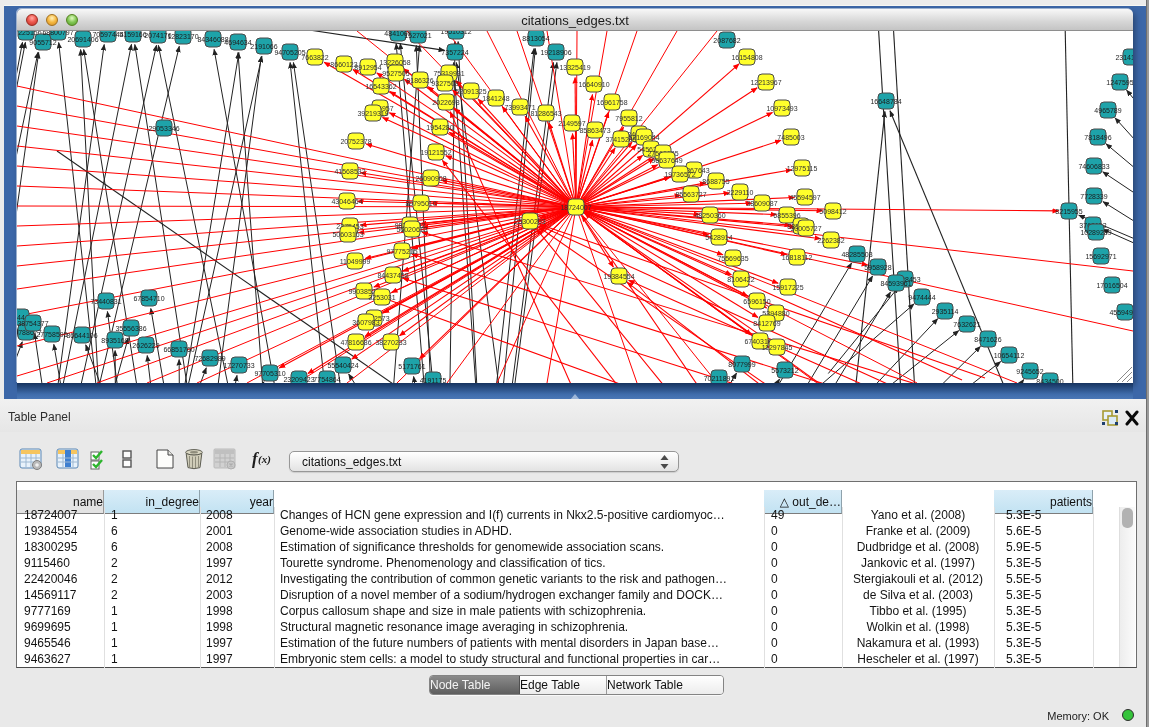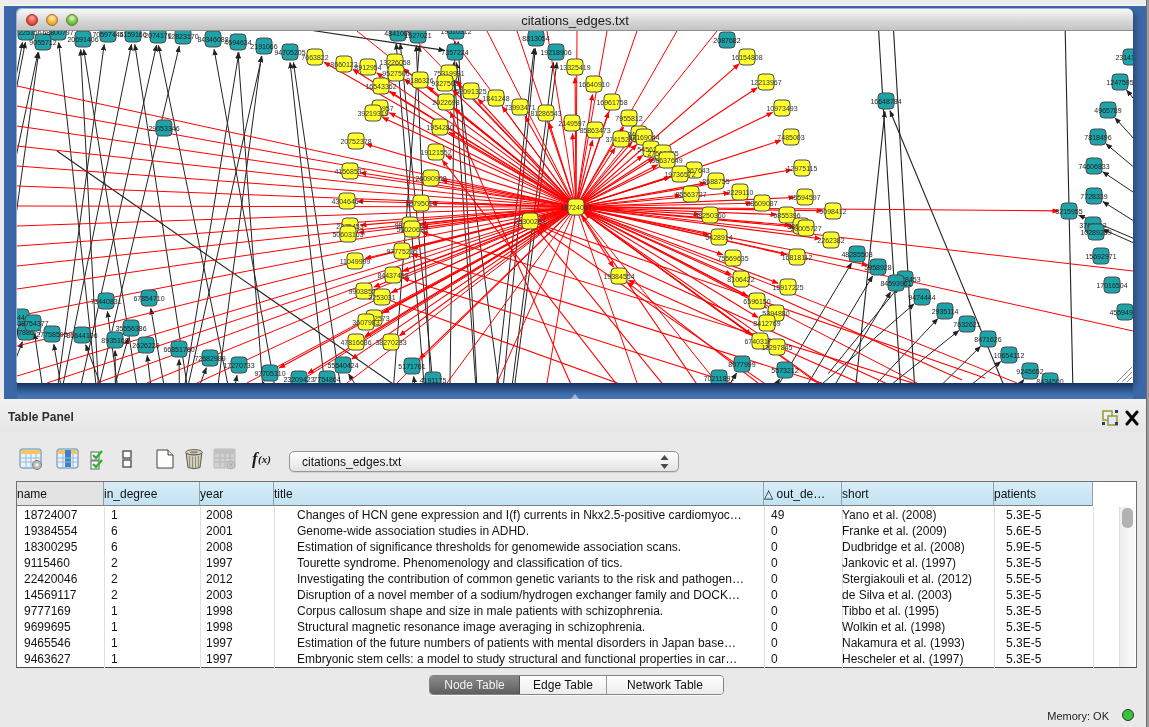--- a/index.html
+++ b/index.html
@@ -6,38 +6,38 @@
 .frame{position:absolute;left:17px;top:9px;width:1116px;height:374px;border-radius:5px 5px 0 0;box-shadow:-1px -1px 0 rgba(255,255,255,.5),2px 3px 6px rgba(0,0,0,.35)}
 .tbar{position:absolute;left:0;top:0;width:100%;height:22px;border-radius:5px 5px 0 0;background:linear-gradient(#f8f8f8,#d6d6d6 60%,#c4c4c4);border-bottom:1px solid #8e8e8e}
 .tl{position:absolute;top:5px;width:12px;height:12px;border-radius:50%}
 .tl.r{left:9px;background:radial-gradient(circle at 50% 32%,#ff9d96 8%,#ee5a50 45%,#c4342a 95%);border:1px solid #9b2a20}
 .tl.y{left:29px;background:radial-gradient(circle at 50% 32%,#ffe9a8 8%,#f5b73e 50%,#d3912c 95%);border:1px solid #a3701e}
 .tl.g{left:49px;background:radial-gradient(circle at 50% 32%,#d3f3b0 8%,#81c653 50%,#5aa032 95%);border:1px solid #55821f}
 .ttext{position:absolute;top:4px;left:0;width:100%;text-align:center;font-size:13px;color:#1a1a1a}
 .canvas{position:absolute;left:0;top:22px;width:1116px;height:352px;background:#fff;overflow:hidden}
 .shadowband{position:absolute;left:17px;top:383px;width:1116px;height:16px;background:linear-gradient(#16335f,#3f6cab 70%,#4a77b6)}
 .panel{position:absolute;left:0;top:399px;width:1149px;height:328px;background:#e9e9e9}
-.ptitle{position:absolute;left:0;top:0;width:100%;height:33px;background:linear-gradient(#f1f1f1,#e6e6e6);font-weight:bold;}
+.ptitle{position:absolute;left:0;top:0;width:100%;height:33px;background:linear-gradient(#f1f1f1,#e6e6e6);}
 .ptitle span{position:absolute;left:8px;top:11px;font-size:12px;color:#2e2e2e}
 .tabrow{position:absolute;left:429px;top:276px;height:20px;display:flex;border:1px solid #848484;border-radius:4px;overflow:hidden;box-shadow:0 1px 0 rgba(255,255,255,.7)}
-.tab{font-size:12px;line-height:19px;text-align:center;color:#111;background:linear-gradient(#fff,#ececec);border-right:1px solid #9a9a9a}
+.tab{font-size:12px;line-height:19px;text-align:left;color:#111;background:linear-gradient(#fff,#ececec);border-right:1px solid #9a9a9a}
 .tab.sel{background:linear-gradient(#8b8b8b,#5e5e5e);color:#f4f4f4;border-right:1px solid #4f4f4f}
 .mem{position:absolute;right:40px;top:311px;font-size:11px;color:#222}
 .memdot{position:absolute;right:15px;top:310px;width:12px;height:12px;border-radius:50%;background:#35c43b;border:1.5px solid #2e2e2e}
 .rightstrip{position:absolute;right:0;top:0;width:3px;height:727px;background:#9a9a9a;border-left:1px solid #6e6e6e;z-index:50}
 .combo{position:absolute;left:289px;top:52px;width:390px;height:21px;border:1px solid #979797;border-radius:5px;background:linear-gradient(#fff,#e3e3e3);box-shadow:0 1px 1px rgba(0,0,0,.12)}
 .combo span{position:absolute;left:12px;top:3px;font-size:12px;color:#111}
 .table{position:absolute;left:16px;top:82px;width:1121px;height:187px;background:#fff;border:1px solid #6f6f6f;border-bottom:1px solid #4a4a4a}
 .thead{position:absolute;left:0;top:0;height:24px;width:1119px}
-.th{position:absolute;top:0;height:24px;background:linear-gradient(#d9edf8,#c2e2f2);border-right:1px solid #8fa2ac;border-bottom:1px solid #7c7c7c;font-size:12px;text-align:left;line-height:24px;color:#101010}
+.th{position:absolute;top:8px;height:24px;background:linear-gradient(#d9edf8,#c2e2f2);border-right:1px solid #8fa2ac;border-bottom:1px solid #7c7c7c;font-size:12px;text-align:right;line-height:24px;color:#101010}
 .tbody{position:absolute;left:0;top:25px;font-size:12px;color:#131313}
 .trow{position:relative;height:16px;white-space:nowrap}
 .trow span{position:absolute;top:0;line-height:16px}
-.c0{left:7px}.c1{left:94px}.c2{left:189px}.c3{left:280px;width:482px;overflow:hidden}.c4{left:754px}
-.c5{left:825px;width:152px;text-align:left}.c6{left:989px}
+.c0{left:7px}.c1{left:94px}.c2{left:189px}.c3{left:263px;width:482px;overflow:hidden}.c4{left:754px}
+.c5{left:825px;width:152px;text-align:center}.c6{left:989px}
 .vline{position:absolute;top:25px;height:161px;width:1px;background:#e0e0e0}
 .sbar{position:absolute;left:1102px;top:25px;width:16px;height:160px;background:linear-gradient(to right,#ededed,#fbfbfb);border-left:1px solid #dedede}
 .sthumb{position:absolute;left:2px;top:1px;width:11px;height:20px;border-radius:5px;background:#b2b2b2}
 </style></head><body>
 <div class="desktop"></div>
 <div class="frame">
   <div class="tbar">
     <div class="tl r"></div>
       <div class="tl y"></div>
       <div class="tl g"></div>
@@ -936,23 +936,21 @@
     <svg width="9" height="14" style="position:absolute;right:9px;top:3px">
       <path d="M4.5 0 L8.5 5 H0.5 z" fill="#4a4a4a"></path>
         <path d="M4.5 14 L8.5 9 H0.5 z" fill="#4a4a4a"></path>
     </svg>
   </div>
   <div class="table">
     <div class="thead">
       <div class="th" style="left:0;width:87px;background:#e3e3e3;border-right:1px solid #9a9a9a">name</div>
       <div class="th" style="left:87px;width:96px">in_degree</div>
       <div class="th" style="left:183px;width:74px">year</div>
-      <div class="th" style="left:257px;width:490px">title</div>
       <div class="th" style="left:747px;width:78px">△ out_de…</div>
-      <div class="th" style="left:825px;width:152px">short</div>
       <div class="th" style="left:977px;width:99px">patients</div>
     </div>
     <div class="vline" style="left:87px"></div>
     <div class="vline" style="left:183px"></div>
     <div class="vline" style="left:257px"></div>
     <div class="vline" style="left:747px"></div>
     <div class="vline" style="left:825px"></div>
     <div class="vline" style="left:977px"></div>
     <div class="vline" style="left:1076px"></div>
     <div class="tbody">

